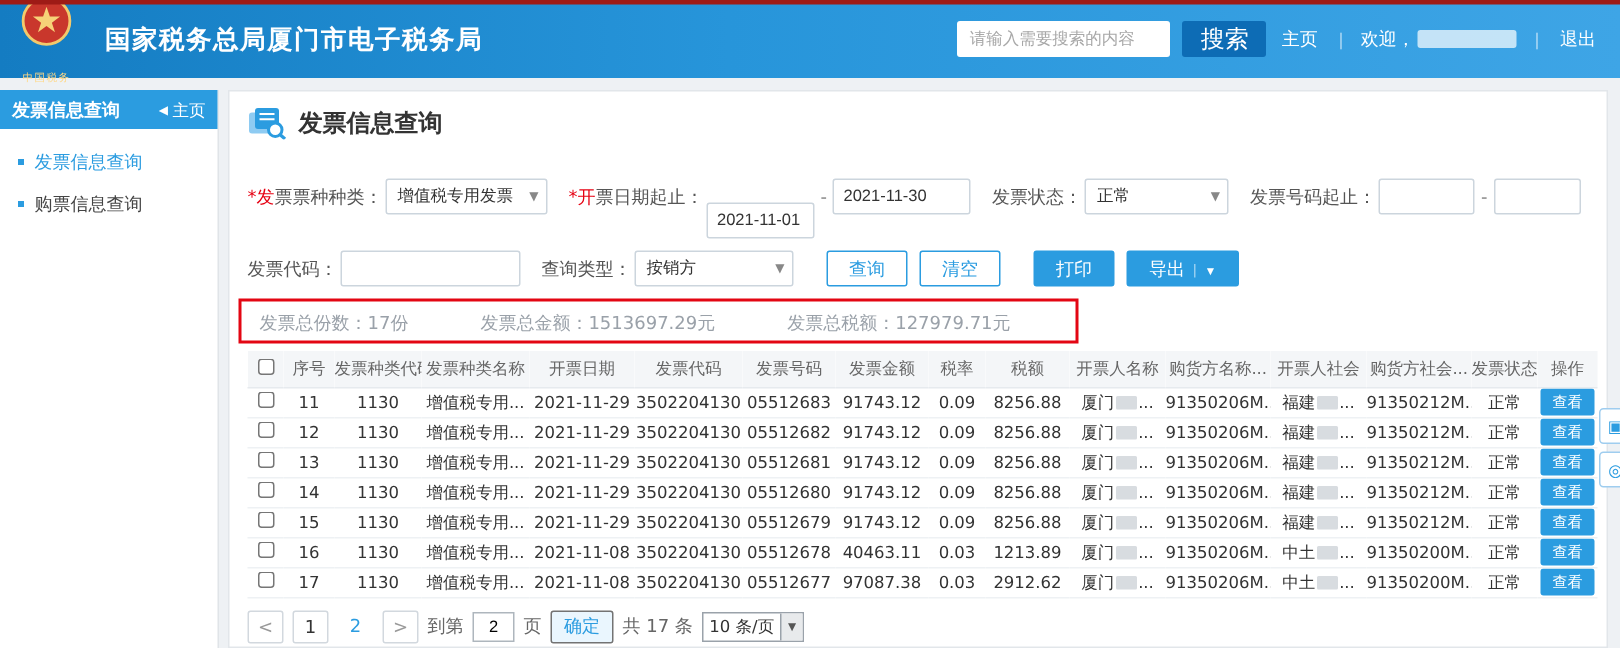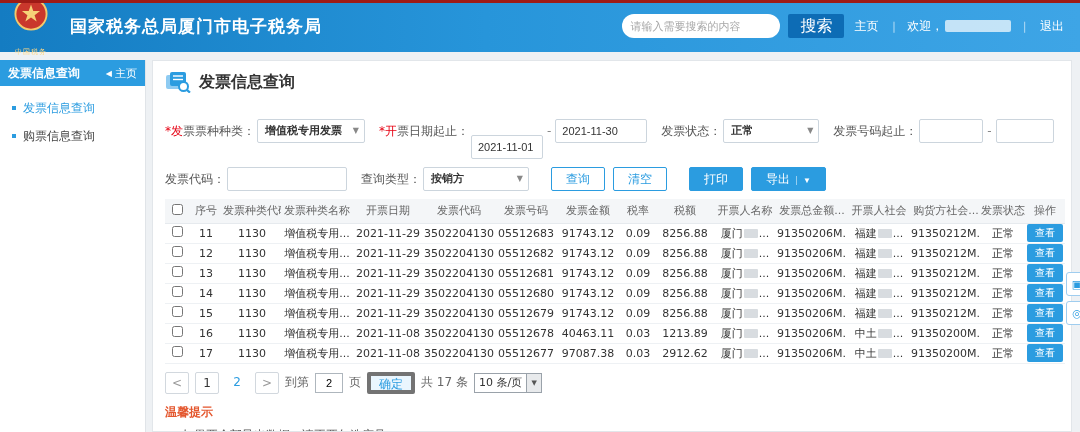--- a/index.html
+++ b/index.html
@@ -4,21 +4,21 @@
 <style>
   * { margin:0; padding:0; box-sizing:border-box; }
   html,body { width:1080px; height:432px; overflow:hidden; }
   body { font-family:"DejaVu Sans","Liberation Sans",sans-serif; background:#eef1f4; position:relative; }
   .top-redline{position:absolute;top:0;left:0;width:100%;height:3px;background:#9e1b16;z-index:50;}
   .topbar{height:52px;background:linear-gradient(90deg,#147cc2 0%,#2795da 45%,#3ea5e6 100%);display:flex;align-items:center;padding:0 14px;position:relative;}
   .logo{display:flex;flex-direction:column;align-items:center;line-height:1;}
   .logo-cap{font-size:7px;color:#ffd784;margin-top:18px;letter-spacing:1px;white-space:nowrap;}
   .app-title{color:#fff;font-size:17px;font-weight:bold;margin-left:22px;letter-spacing:1px;white-space:nowrap;}
   .topbar-right{margin-left:auto;display:flex;align-items:center;gap:8px;color:#fff;font-size:12px;white-space:nowrap;}
-  .search-input{width:158px;height:24px;border:none;border-radius:12px;padding:0 8px;font-size:11px;color:#333;outline:none;}
+  .search-input{width:142px;height:24px;border:none;border-radius:2px;padding:0 8px;font-size:11px;color:#333;outline:none;}
   .search-input::placeholder{color:#a8a8a8;}
   .search-btn{height:24px;padding:0 12px;background:#0d6cb5;border:none;border-radius:2px;color:#fff;font-size:16px;cursor:pointer;}
   .toplink{color:#fff;text-decoration:none;cursor:pointer;margin:0 2px;}
   .tb-divider{opacity:.8;font-size:11px;}
   .redact-hdr{display:inline-block;width:66px;height:12px;background:rgba(255,255,255,.7);border-radius:2px;vertical-align:-2px;margin-left:2px;}
   .body{display:flex;height:380px;padding-top:8px;}
   aside{width:146px;background:#fff;border-right:1px solid #e0e4e8;flex-shrink:0;}
   .aside-head{height:26px;background:#2b9ce0;color:#fff;display:flex;align-items:center;justify-content:space-between;padding:0 8px;font-size:12px;}
   .aside-title{font-weight:bold;}
   .aside-back{font-size:11px;cursor:pointer;display:flex;align-items:center;gap:3px;}
@@ -26,21 +26,21 @@
   .menu{list-style:none;padding-top:8px;}
   .menu li{display:flex;align-items:center;height:28px;padding-left:12px;font-size:12px;color:#444;cursor:pointer;}
   .menu li .bullet{width:4px;height:4px;background:#2b9ce0;margin-right:7px;flex-shrink:0;}
   .menu li.active .mi-label{color:#2b9ce0;}
   main{flex:1;background:#fff;border:1px solid #e2e6ea;margin:0 8px 0 6px;padding:8px 12px;position:relative;overflow:hidden;}
   .page-head{display:flex;align-items:center;gap:8px;margin:2px 0 10px;}
   .page-head h2{font-size:16px;color:#333;}
   .frow{display:flex;align-items:center;font-size:12px;color:#555;margin-bottom:8px;white-space:nowrap;}
   .frow label{margin-right:2px;}
   label.required::first-letter{color:#e60012;}
-  .sel{position:relative;height:24px;border:1px solid #ccd5dd;border-radius:2px;background:#fff;font-size:11px;color:#333;line-height:22px;padding:0 18px 0 7px;cursor:pointer;font-weight:bold;}
+  .sel{position:relative;height:24px;border:1px solid #ccd5dd;border-radius:2px;background:#fff;font-size:11px;color:#333;line-height:22px;padding:0 18px 0 7px;cursor:pointer;}
   .sel .caret{position:absolute;right:5px;top:0;font-size:8px;color:#888;line-height:22px;}
   .inp{height:24px;border:1px solid #ccd5dd;border-radius:2px;font-size:11px;color:#333;padding:0 6px;outline:none;background:#fff;}
   .dash{margin:0 4px;color:#888;}
   .gap{width:14px;flex-shrink:0;}
   .gap-lg{width:22px;flex-shrink:0;}
   .btn{height:24px;border-radius:2px;font-size:12px;cursor:pointer;padding:0 14px;margin-right:8px;}
   .btn.outline{background:#fff;border:1px solid #2b9ce0;color:#2b9ce0;}
   .btn.solid{background:#2b9ce0;border:1px solid #2b9ce0;color:#fff;}
   .btn .caret2{font-size:8px;margin-left:6px;padding-left:6px;border-left:1px solid rgba(255,255,255,.5);}
   .summary{position:relative;display:flex;gap:48px;font-size:12px;color:#9aa1a9;padding:8px 0 8px 8px;margin-bottom:2px;white-space:nowrap;}
@@ -50,21 +50,21 @@
   .grid td{height:20px;text-align:center;border-bottom:1px solid #eef1f4;white-space:nowrap;overflow:hidden;}
   .grid input[type=checkbox]{width:11px;height:11px;}
   .view-btn{background:#2b9ce0;color:#fff;border:none;border-radius:2px;font-size:10px;padding:2px 8px;cursor:pointer;}
   .redact{display:inline-block;height:9px;background:#d8dce0;border-radius:1px;vertical-align:middle;margin:0 1px;}
   .pager{display:flex;align-items:center;gap:6px;font-size:12px;color:#666;margin-top:8px;}
   .pg-btn,.pg-num{min-width:24px;height:22px;line-height:20px;text-align:center;border-radius:2px;cursor:pointer;}
   .pg-btn{border:1px solid #d2d8de;color:#999;background:#fff;}
   .pg-num{color:#2b9ce0;}
   .pg-num.current{border:1px solid #d2d8de;color:#333;background:#fff;}
   .goto-input{width:28px;height:20px;border:1px solid #aeb6bd;text-align:center;font-size:11px;outline:none;}
-  .confirm-btn{height:22px;padding:0 8px;background:#eaf6fe;border:4px solid #737373;color:#2b9ce0;border-radius:2px;font-size:12px;cursor:pointer;}
+  .confirm-btn{height:22px;padding:0 8px;background:#eaf6fe;border:1px solid #737373;color:#2b9ce0;border-radius:2px;font-size:12px;cursor:pointer;}
   .size-select{display:flex;align-items:center;height:20px;border:1px solid #9aa2aa;background:#fff;font-size:11px;color:#333;cursor:pointer;}
   .size-select .txt{padding:0 4px;}
   .size-select .arrow{width:15px;align-self:stretch;background:#e8eaec;border-left:1px solid #9aa2aa;display:flex;align-items:center;justify-content:center;font-size:7px;color:#555;}
   .tips-title{font-size:12px;font-weight:bold;color:#e4572e;margin-top:10px;}
   .tips-list{list-style:none;font-size:12px;color:#555;margin-top:6px;}
   .tips-list li{display:flex;gap:6px;padding-left:4px;}
   .floating{position:absolute;right:0;top:272px;width:14px;z-index:40;overflow:hidden;}
   .float-item{width:22px;height:24px;background:#fff;border:1px solid #9fcdef;border-radius:3px 0 0 3px;margin-bottom:5px;display:flex;align-items:center;justify-content:center;color:#2b9ce0;font-size:11px;}
 </style>
 </head>
@@ -151,20 +151,26 @@
       <label>查询类型：</label>
       <div class="sel" style="width:106px"><span>按销方</span><span class="caret">▼</span></div>
       <span class="gap-lg"></span>
       <button class="btn outline">查询</button>
       <button class="btn outline">清空</button>
       <span class="gap"></span>
       <button class="btn solid">打印</button>
       <button class="btn solid"><span>导出</span><span class="caret2">▼</span></button>
     </div>
 
+    <div class="summary">
+      <span>发票总份数：17份</span>
+      <span>发票总金额：1513697.29元</span>
+      <span>发票总税额：127979.71元</span>
+      <div class="red-annotation"></div>
+    </div>
 
     <table class="grid">
       <colgroup>
         <col style="width:24px">
           <col style="width:34px">
           <col style="width:58px">
           <col style="width:72px">
         <col style="width:70px">
           <col style="width:72px">
           <col style="width:62px">
@@ -184,21 +190,21 @@
             <th>序号</th>
             <th>发票种类代码</th>
             <th>发票种类名称</th>
             <th>开票日期</th>
             <th>发票代码</th>
             <th>发票号码</th>
             <th>发票金额</th>
             <th>税率</th>
             <th>税额</th>
             <th>开票人名称</th>
-            <th>发票总金额...</th>
+            <th>购货方名称...</th>
             <th>开票人社会</th>
             <th>购货方社会...</th>
             <th>发票状态</th>
             <th>操作</th>
           </tr>
         </thead>
       <tbody>
           <tr>
             <td><input type="checkbox" style=""></td>
             <td>11</td>

